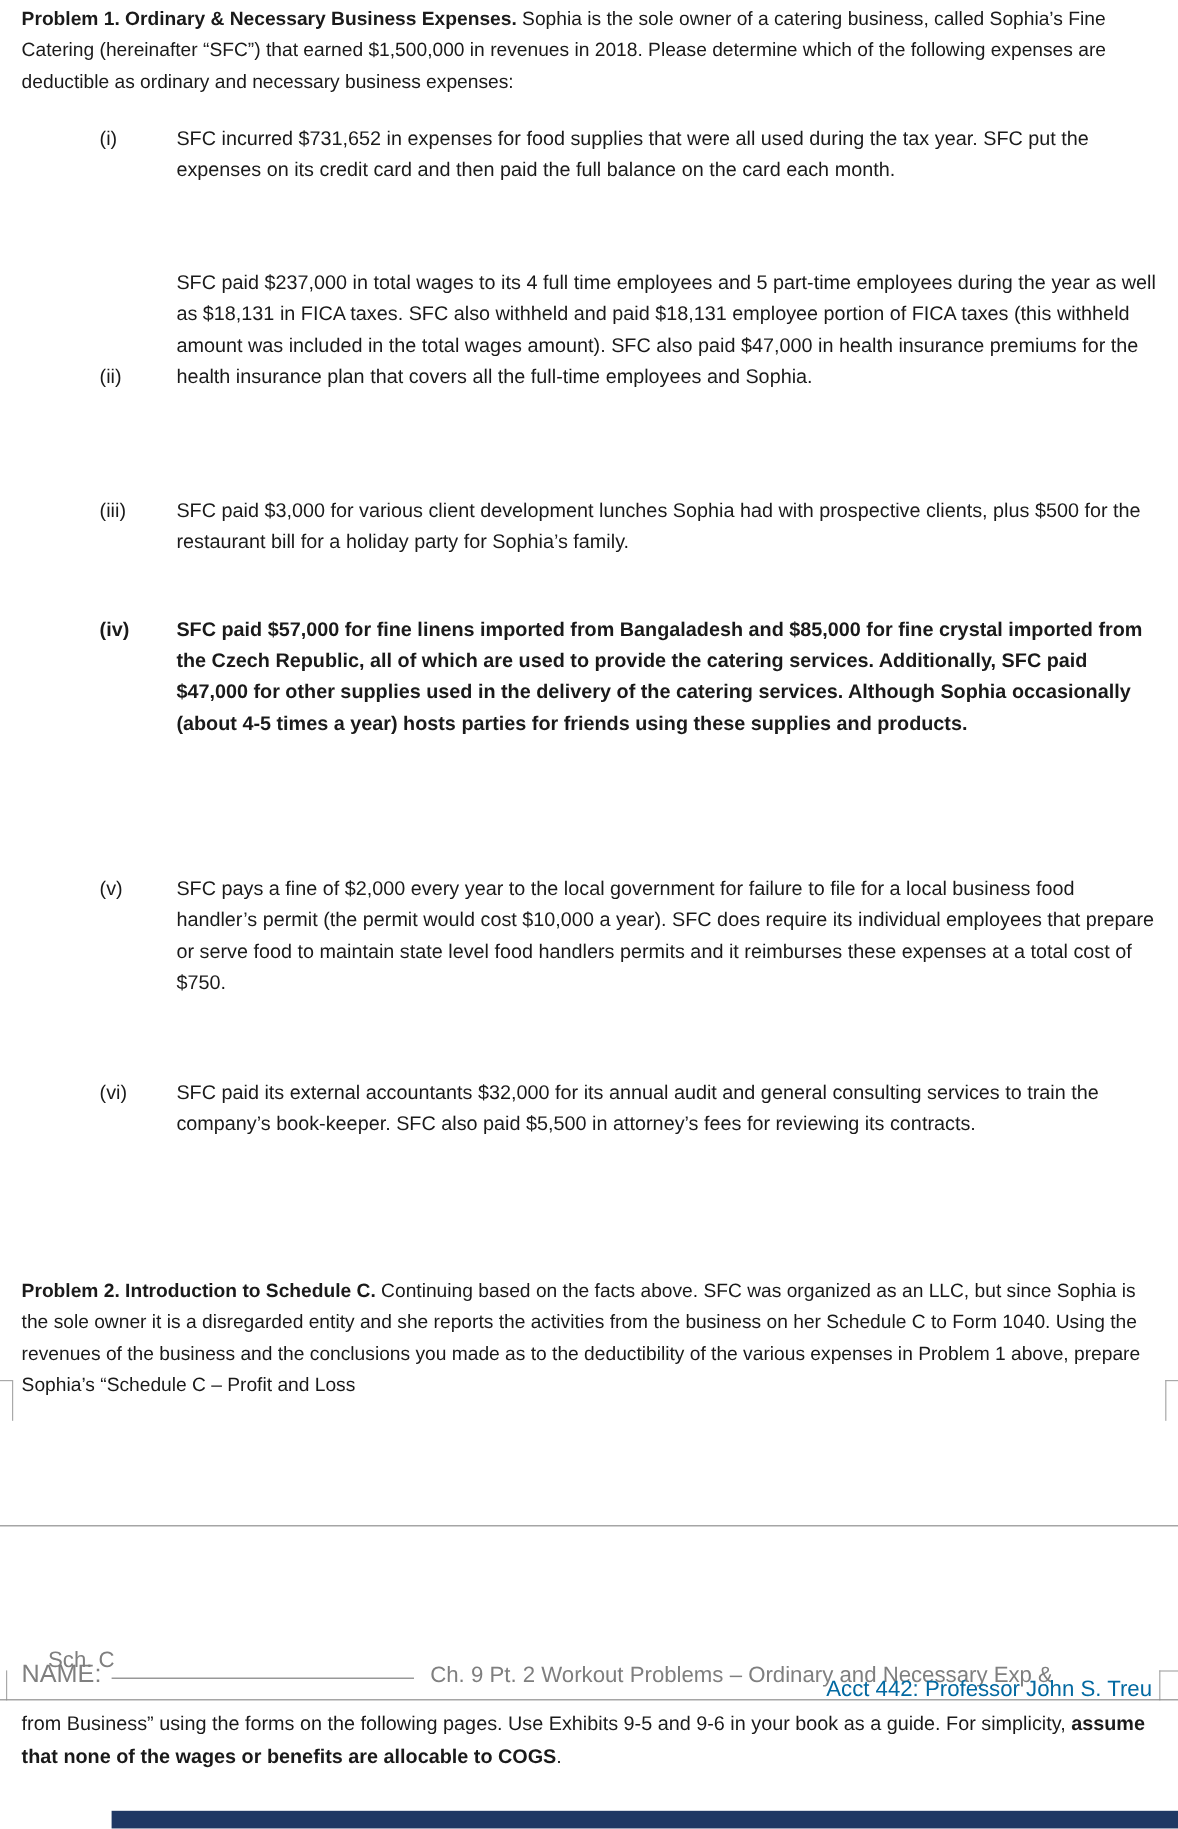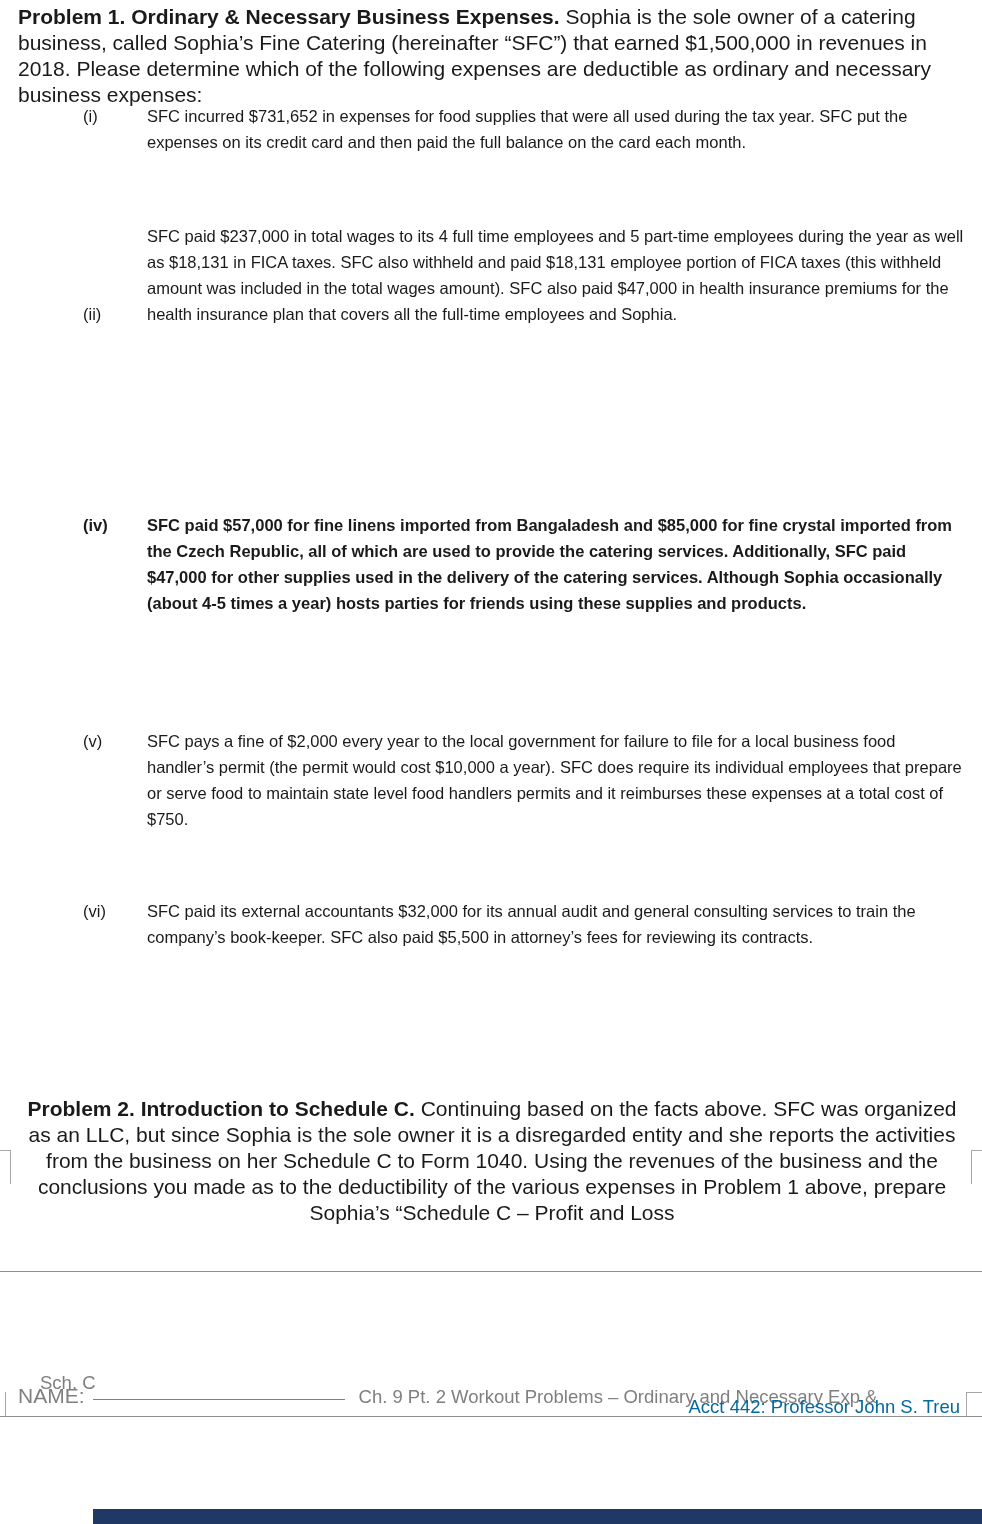--- a/index.html
+++ b/index.html
@@ -7,21 +7,21 @@
     position:relative;
     width:982px;height:1524px;
     background:#ffffff;
     font-family:"Liberation Sans", sans-serif;
     color:#1a1a1a;
     overflow:hidden;
   }
   .para{
     position:absolute;
     left:18px;width:948px;
-    font-size:21px;line-height:26px;
+    font-size:16px;line-height:26px;
     text-align:left;
   }
   .bold-lead{font-weight:bold;}
   .list-item{
     position:absolute;
     left:83px;width:882px;
     display:flex;
     font-size:16.5px;line-height:26px;
   }
   .list-label{flex:0 0 64px;}
@@ -73,37 +73,41 @@
   <div class="list-item" style="top:103px;">
     <span class="list-label">(i)</span>
     <span class="list-text">SFC incurred $731,652 in expenses for food supplies that were all used during the tax year. SFC put the expenses on its credit card and then paid the full balance on the card each month.</span>
   </div>
 
   <div class="list-item" style="top:223px;align-items:flex-end;">
     <span class="list-label">(ii)</span>
     <span class="list-text">SFC paid $237,000 in total wages to its 4 full time employees and 5 part-time employees during the year as well as $18,131 in FICA taxes. SFC also withheld and paid $18,131 employee portion of FICA taxes (this withheld amount was included in the total wages amount).  SFC also paid $47,000 in health insurance premiums for the health insurance plan that covers all the full-time employees and Sophia.</span>
   </div>
 
+  <div class="list-item" style="top:413px;">
+    <span class="list-label">(iii)</span>
+    <span class="list-text">SFC paid $3,000 for various client development lunches Sophia had with prospective clients, plus $500 for the restaurant bill for a holiday party for Sophia’s family.</span>
+  </div>
 
   <div class="list-item" style="top:512px;font-weight:bold;">
     <span class="list-label">(iv)</span>
     <span class="list-text">SFC paid $57,000 for fine linens imported from Bangaladesh and $85,000 for fine crystal imported from the Czech Republic, all of which are used to provide the catering services. Additionally, SFC paid $47,000 for other supplies used in the delivery of the catering services. Although Sophia occasionally (about 4-5 times a year) hosts parties for friends using these supplies and products.</span>
   </div>
 
   <div class="list-item" style="top:728px;">
     <span class="list-label">(v)</span>
     <span class="list-text">SFC pays a fine of $2,000 every year to the local government for failure to file for a local business food handler’s permit (the permit would cost $10,000 a year). SFC does require its individual employees that prepare or serve food to maintain state level food handlers permits and it reimburses these expenses at a total cost of $750.</span>
   </div>
 
   <div class="list-item" style="top:898px;">
     <span class="list-label">(vi)</span>
     <span class="list-text">SFC paid its external accountants $32,000 for its annual audit and general consulting services to train the company’s book-keeper.  SFC also paid $5,500 in attorney’s fees for reviewing its contracts.</span>
   </div>
 
-  <div class="para" style="top:1096px;text-align:center;">
+  <div class="para" style="top:1064px;">
     <span class="bold-lead">Problem 2. Introduction to Schedule C.</span><span> Continuing based on the facts above. SFC was organized as an LLC, but since Sophia is the sole owner it is a disregarded entity and she reports the activities from the business on her Schedule C to Form 1040. Using the revenues of the business and the conclusions you made as to the deductibility of the various expenses in Problem 1 above, prepare Sophia’s “Schedule C – Profit and Loss</span>
   </div>
 
   <span class="crop-h" style="top:1150px;left:0;width:10px;"></span>
   <span class="crop-v" style="top:1150px;left:10px;height:34px;"></span>
   <span class="crop-h" style="top:1150px;left:971px;width:11px;"></span>
   <span class="crop-v" style="top:1150px;left:971px;height:34px;"></span>
 
   <div class="rule" style="top:1271px;"></div>
 
@@ -112,16 +116,19 @@
   </div>
   <div class="sch-line">Sch. C</div>
   <div class="prof-line">Acct 442: Professor John S. Treu</div>
 
   <span class="crop-v" style="top:1392px;left:966px;height:25px;"></span>
   <span class="crop-h" style="top:1392px;left:966px;width:16px;"></span>
   <span class="crop-v" style="top:1392px;left:5px;height:25px;"></span>
 
   <div class="rule" style="top:1416px;border-top-width:1px;"></div>
 
+  <div class="continuation">
+    <span>from Business” using the forms on the following pages. Use Exhibits 9-5 and 9-6 in your book as a guide. For simplicity, </span><span class="bold-lead">assume that none of the wages or benefits are allocable to COGS</span><span>.</span>
+  </div>
 
   <div class="blue-bar"></div>
 
 </div>
 
 </body></html>

